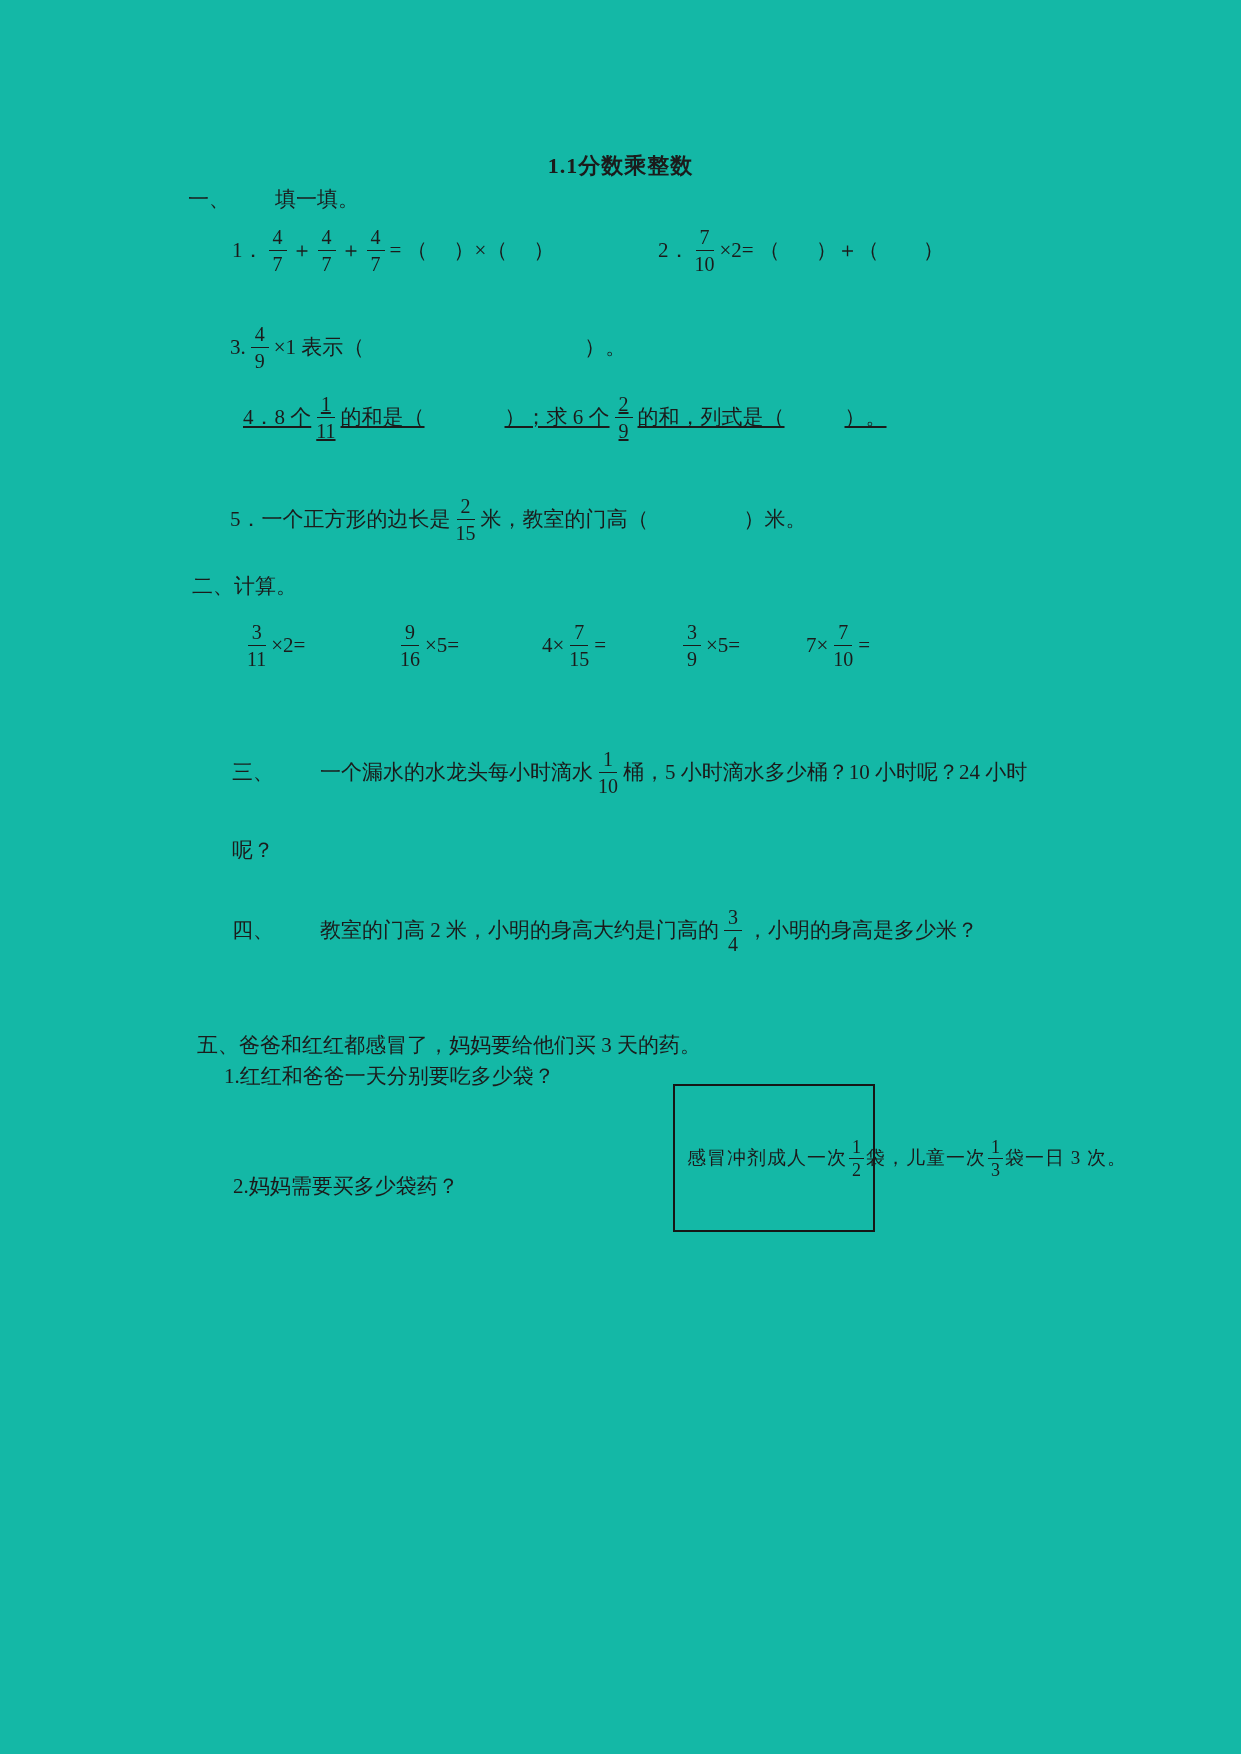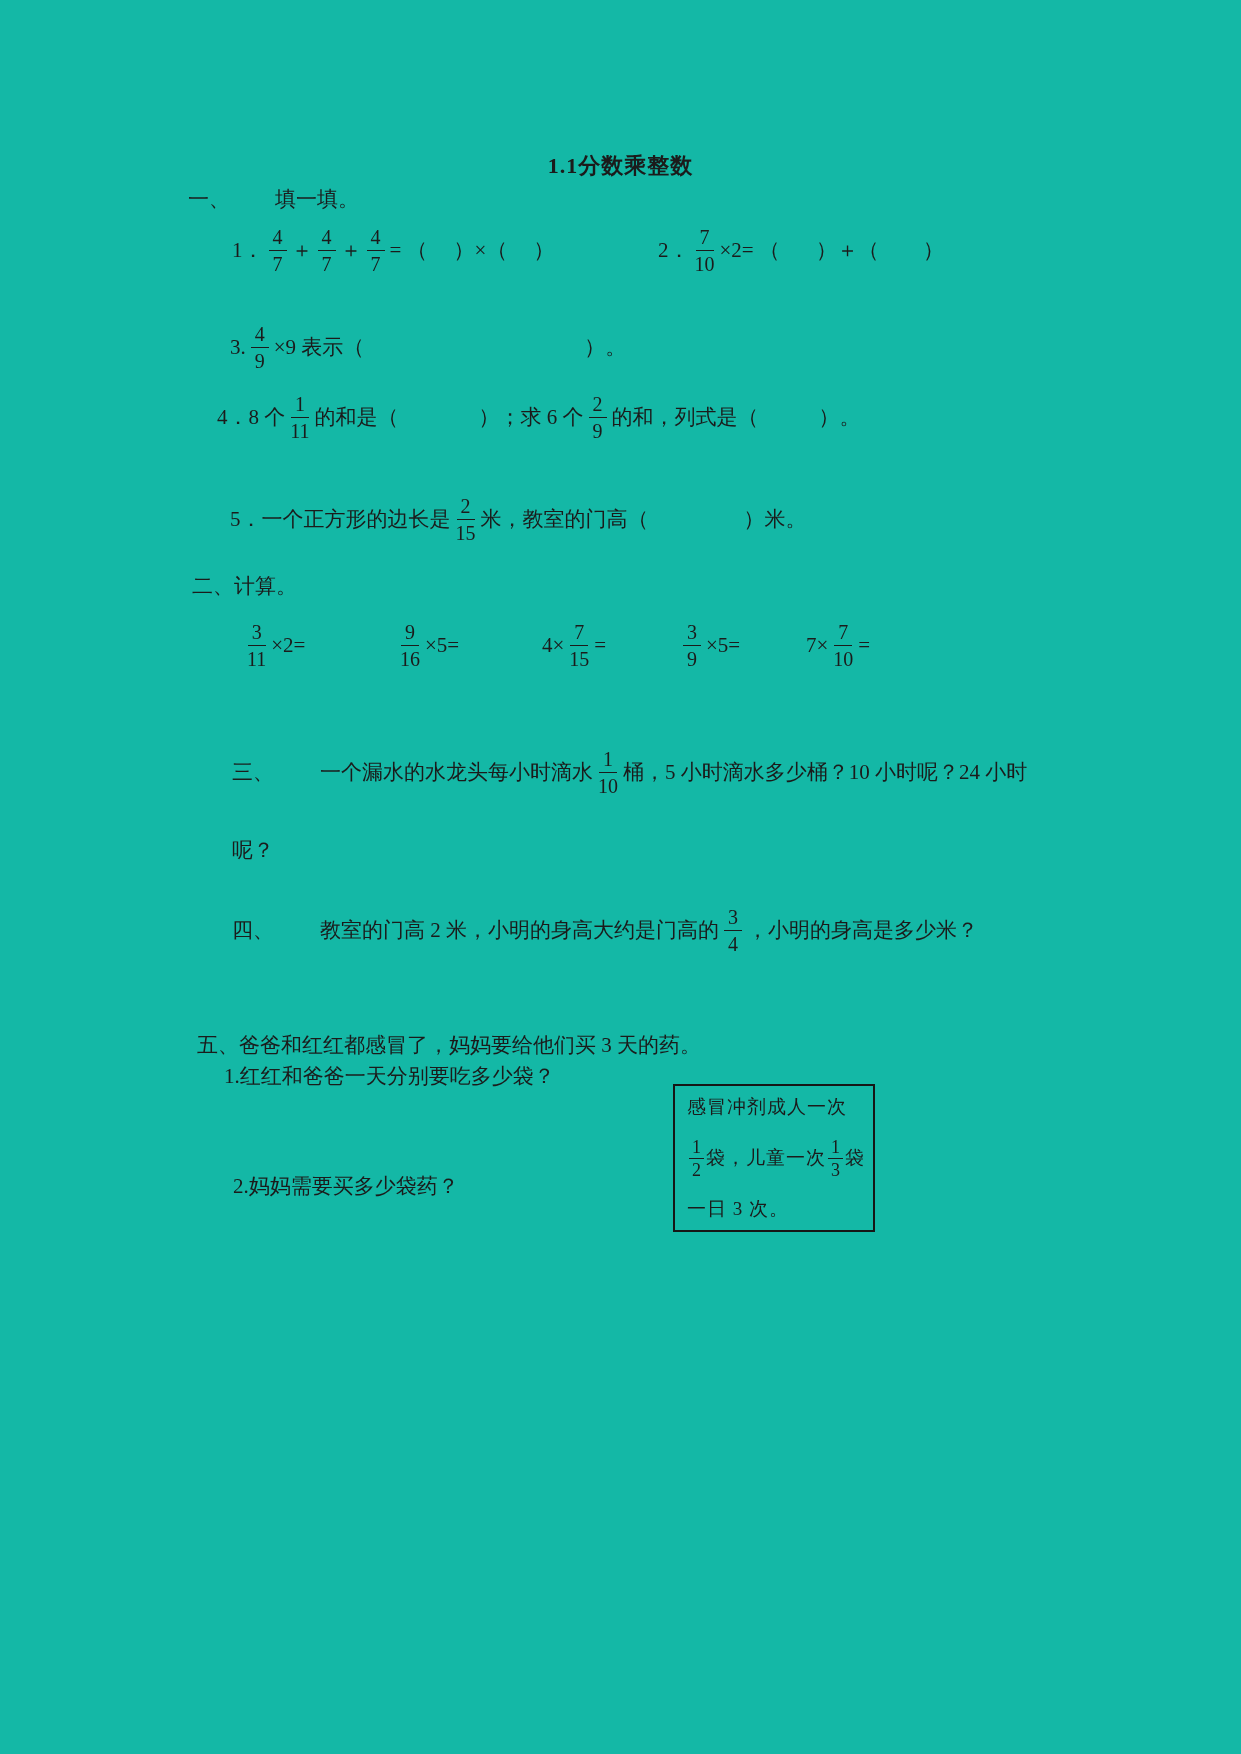--- a/index.html
+++ b/index.html
@@ -32,21 +32,21 @@
   }
   .frac .num{padding:2px 4px 3px;border-bottom:1.6px solid #1b1b1b;}
   .frac .den{padding-top:3px;}
   
   .medbox{
     position:absolute;left:673px;top:1084px;
     width:202px;height:148px;
     border:2.5px solid #161616;
     box-sizing:border-box;
     padding:10px 12px;
-    display:flex;flex-direction:column;justify-content:space-between;
+    display:flex;flex-direction:row;justify-content:space-between;
   }
   .medbox .line{position:static;font-size:19px;}
   .medbox .line .txt{line-height:22px;letter-spacing:1px;}
   .medbox .frac{font-size:18px;margin:0 2px;}
   .medbox .frac .num{padding:1px 3px 2px;border-bottom:1.4px solid #1b1b1b;}
   .medbox .frac .den{padding-top:2px;}
 </style>
 </head>
 <body>
 
@@ -93,25 +93,25 @@
       <span class="txt">）＋（</span>
       <span class="gap" style="width: 44px;"></span>
       <span class="txt">）</span>
     </div>
   <div class="line" style="left:230px;top:322px;">
       <span class="txt">3.</span>
       <span class="frac">
         <span class="num">4</span>
         <span class="den">9</span>
       </span>
-      <span class="txt">×9 表示（</span>
+      <span class="txt">×1 表示（</span>
       <span class="gap" style="width: 220px;"></span>
       <span class="txt">）。</span>
     </div>
-  <div class="line" style="left:217px;top:392px;">
+  <div class="line" style="left:243px;top:392px;text-decoration:underline;">
       <span class="txt">4．8 个</span>
       <span class="frac">
         <span class="num">1</span>
         <span class="den">11</span>
       </span>
       <span class="txt">的和是（</span>
       <span class="gap" style="width: 80px;"></span>
       <span class="txt">）；求 6 个</span>
       <span class="frac">
         <span class="num">2</span>

